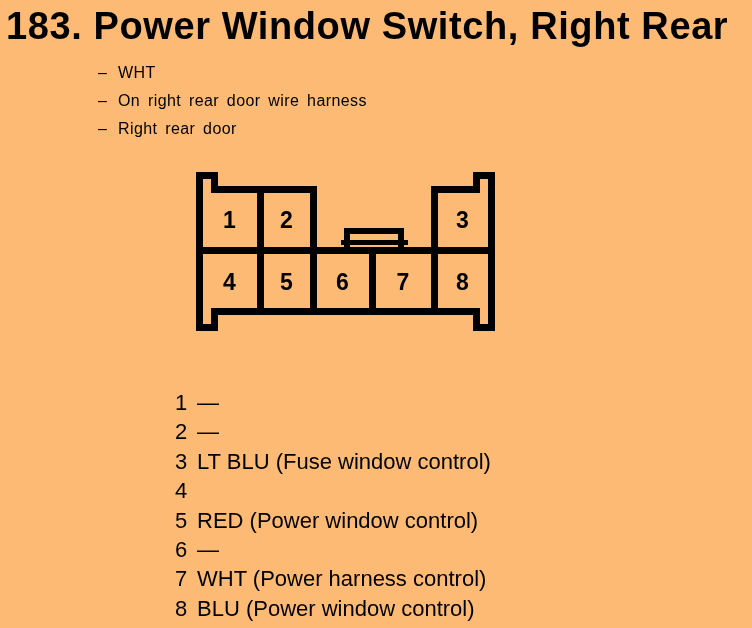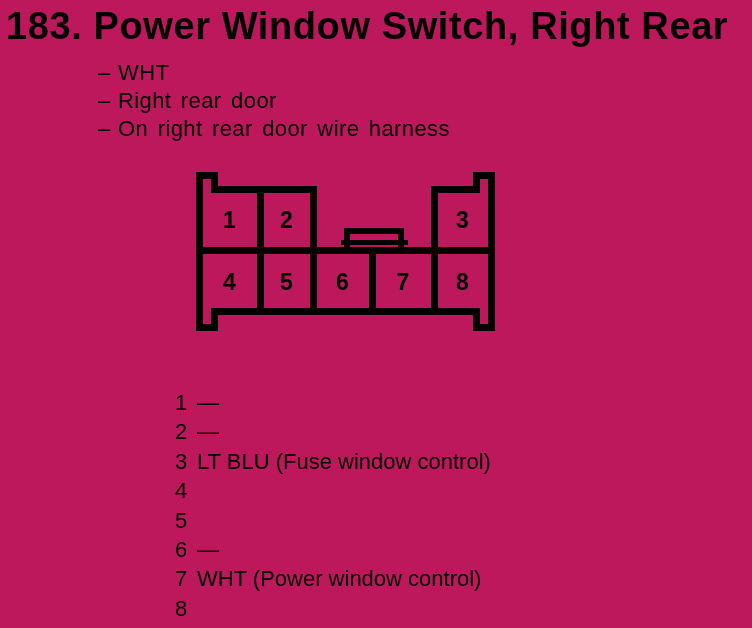--- a/index.html
+++ b/index.html
@@ -1,20 +1,20 @@
 <!DOCTYPE html>
 <html><head>
 <meta charset="utf-8">
 <style>
   html, body { margin: 0; padding: 0; background: #ffffff; }
   .page {
     position: relative;
     width: 752px;
     height: 628px;
-    background: #be185d;
+    background: #fdba74;
     color: #000000;
     font-family: "Liberation Sans", sans-serif;
     overflow: hidden;
   }
   .title {
     position: absolute;
     left: 6px;
     top: 5px;
     margin: 0;
     font-size: 38px;
@@ -23,21 +23,21 @@
     white-space: nowrap;
     color: #000000;
   }
   .notes {
     position: absolute;
     left: 98px;
     top: 59px;
     margin: 0;
     padding: 0;
     list-style: none;
-    font-size: 22px;
+    font-size: 16px;
     line-height: 28px;
     letter-spacing: 0.4px;
     word-spacing: 3px;
     white-space: nowrap;
   }
   .notes .dash {
     display: inline-block;
     width: 20px;
   }
   .connector-svg {
@@ -86,22 +86,22 @@
 </style>
 </head>
 <body>
 
 <div class="page">
 
   <h1 class="title">183. Power Window Switch, Right Rear</h1>
 
   <ul class="notes">
     <li><span class="dash">–</span><span>WHT</span></li>
+    <li><span class="dash">–</span><span>On right rear door wire harness</span></li>
     <li><span class="dash">–</span><span>Right rear door</span></li>
-    <li><span class="dash">–</span><span>On right rear door wire harness</span></li>
   </ul>
 
   <svg class="connector-svg" viewBox="0 0 752 628" shape-rendering="crispEdges">
 
     <path class="stroke7" d="M199,175.5 H214 V189.5 H313 V250 H434 V189.5 H476 V175.5 H491 V327.5 H476 V311 H214 V327.5 H199 Z"></path>
 
     <path class="stroke7" d="M199,250 H491"></path>
     <path class="stroke7" d="M260,189.5 V311"></path>
     <path class="stroke7" d="M313,189.5 V311"></path>
     <path class="stroke7" d="M372,250 V311"></path>
@@ -133,27 +133,29 @@
       </li>
     <li>
         <span class="pin-num">3</span>
         <span class="pin-desc">LT BLU (Fuse window control)</span>
       </li>
     <li>
         <span class="pin-num">4</span>
       </li>
     <li>
         <span class="pin-num">5</span>
+        <span class="pin-desc">RED (Power window control)</span>
       </li>
     <li>
         <span class="pin-num">6</span>
         <span class="pin-desc">—</span>
       </li>
     <li>
         <span class="pin-num">7</span>
-        <span class="pin-desc">WHT (Power window control)</span>
+        <span class="pin-desc">WHT (Power harness control)</span>
       </li>
     <li>
         <span class="pin-num">8</span>
+        <span class="pin-desc">BLU (Power window control)</span>
       </li>
   </ol>
 
 </div>
 
 </body></html>

